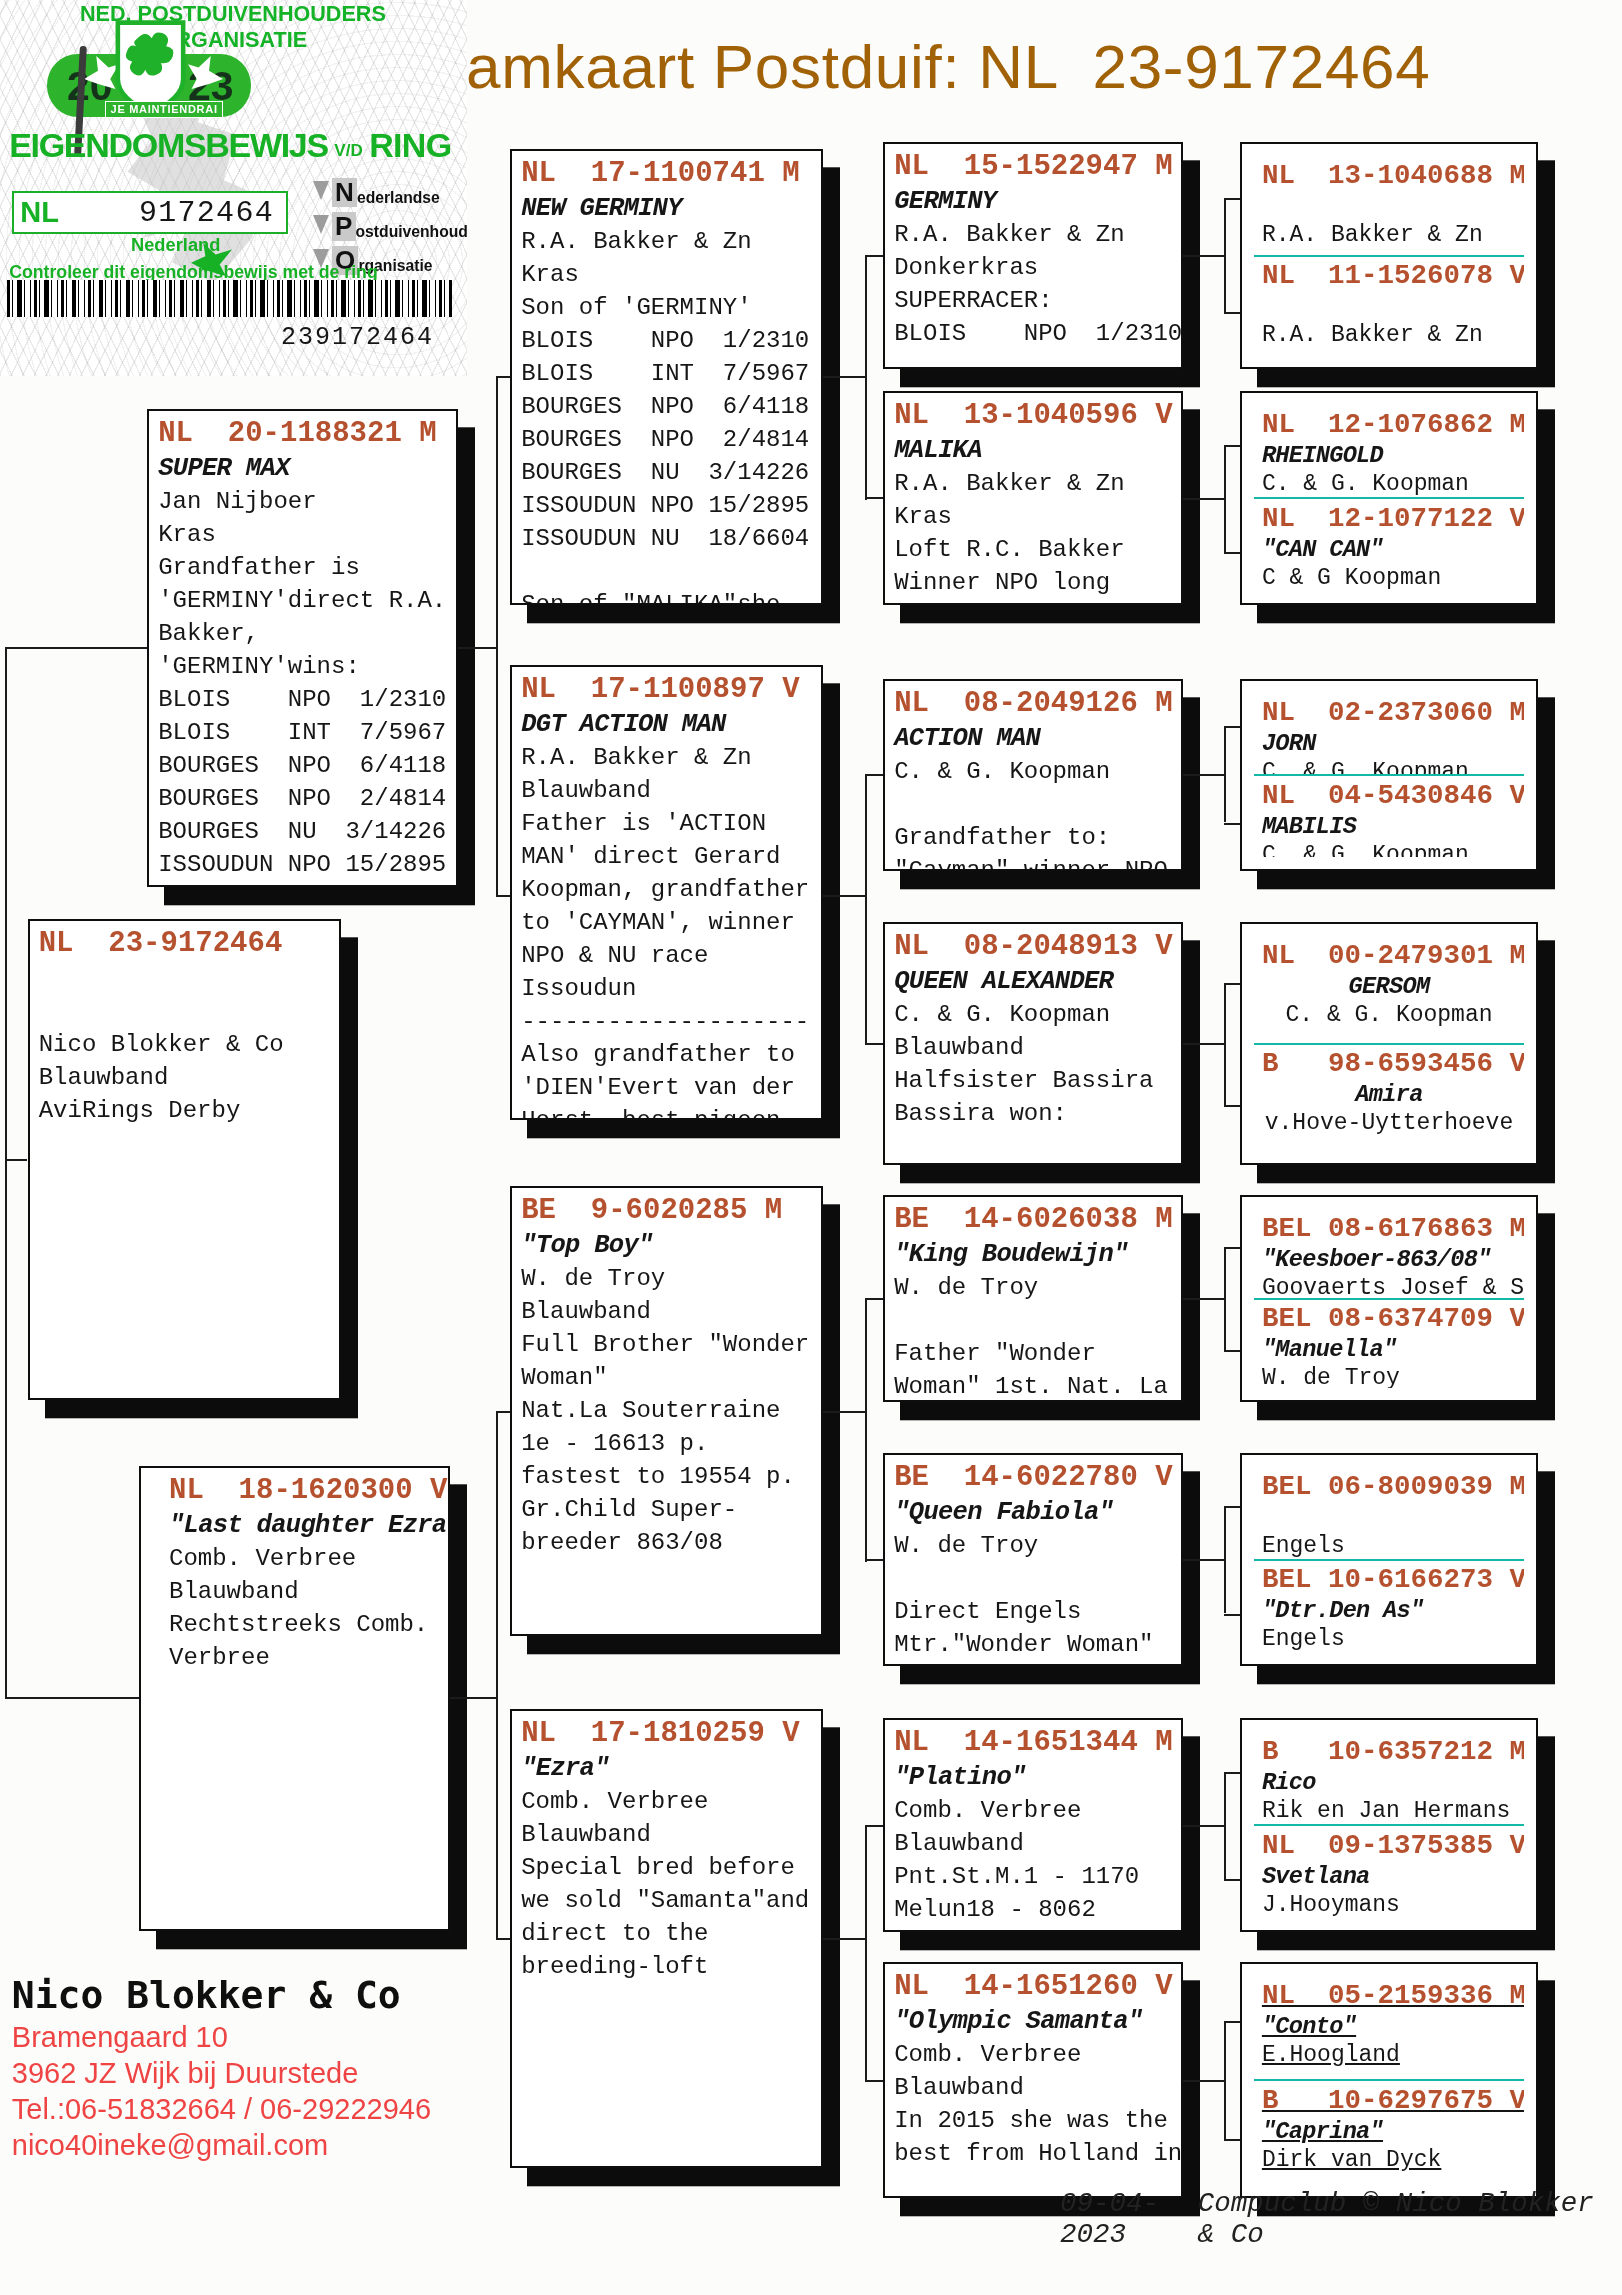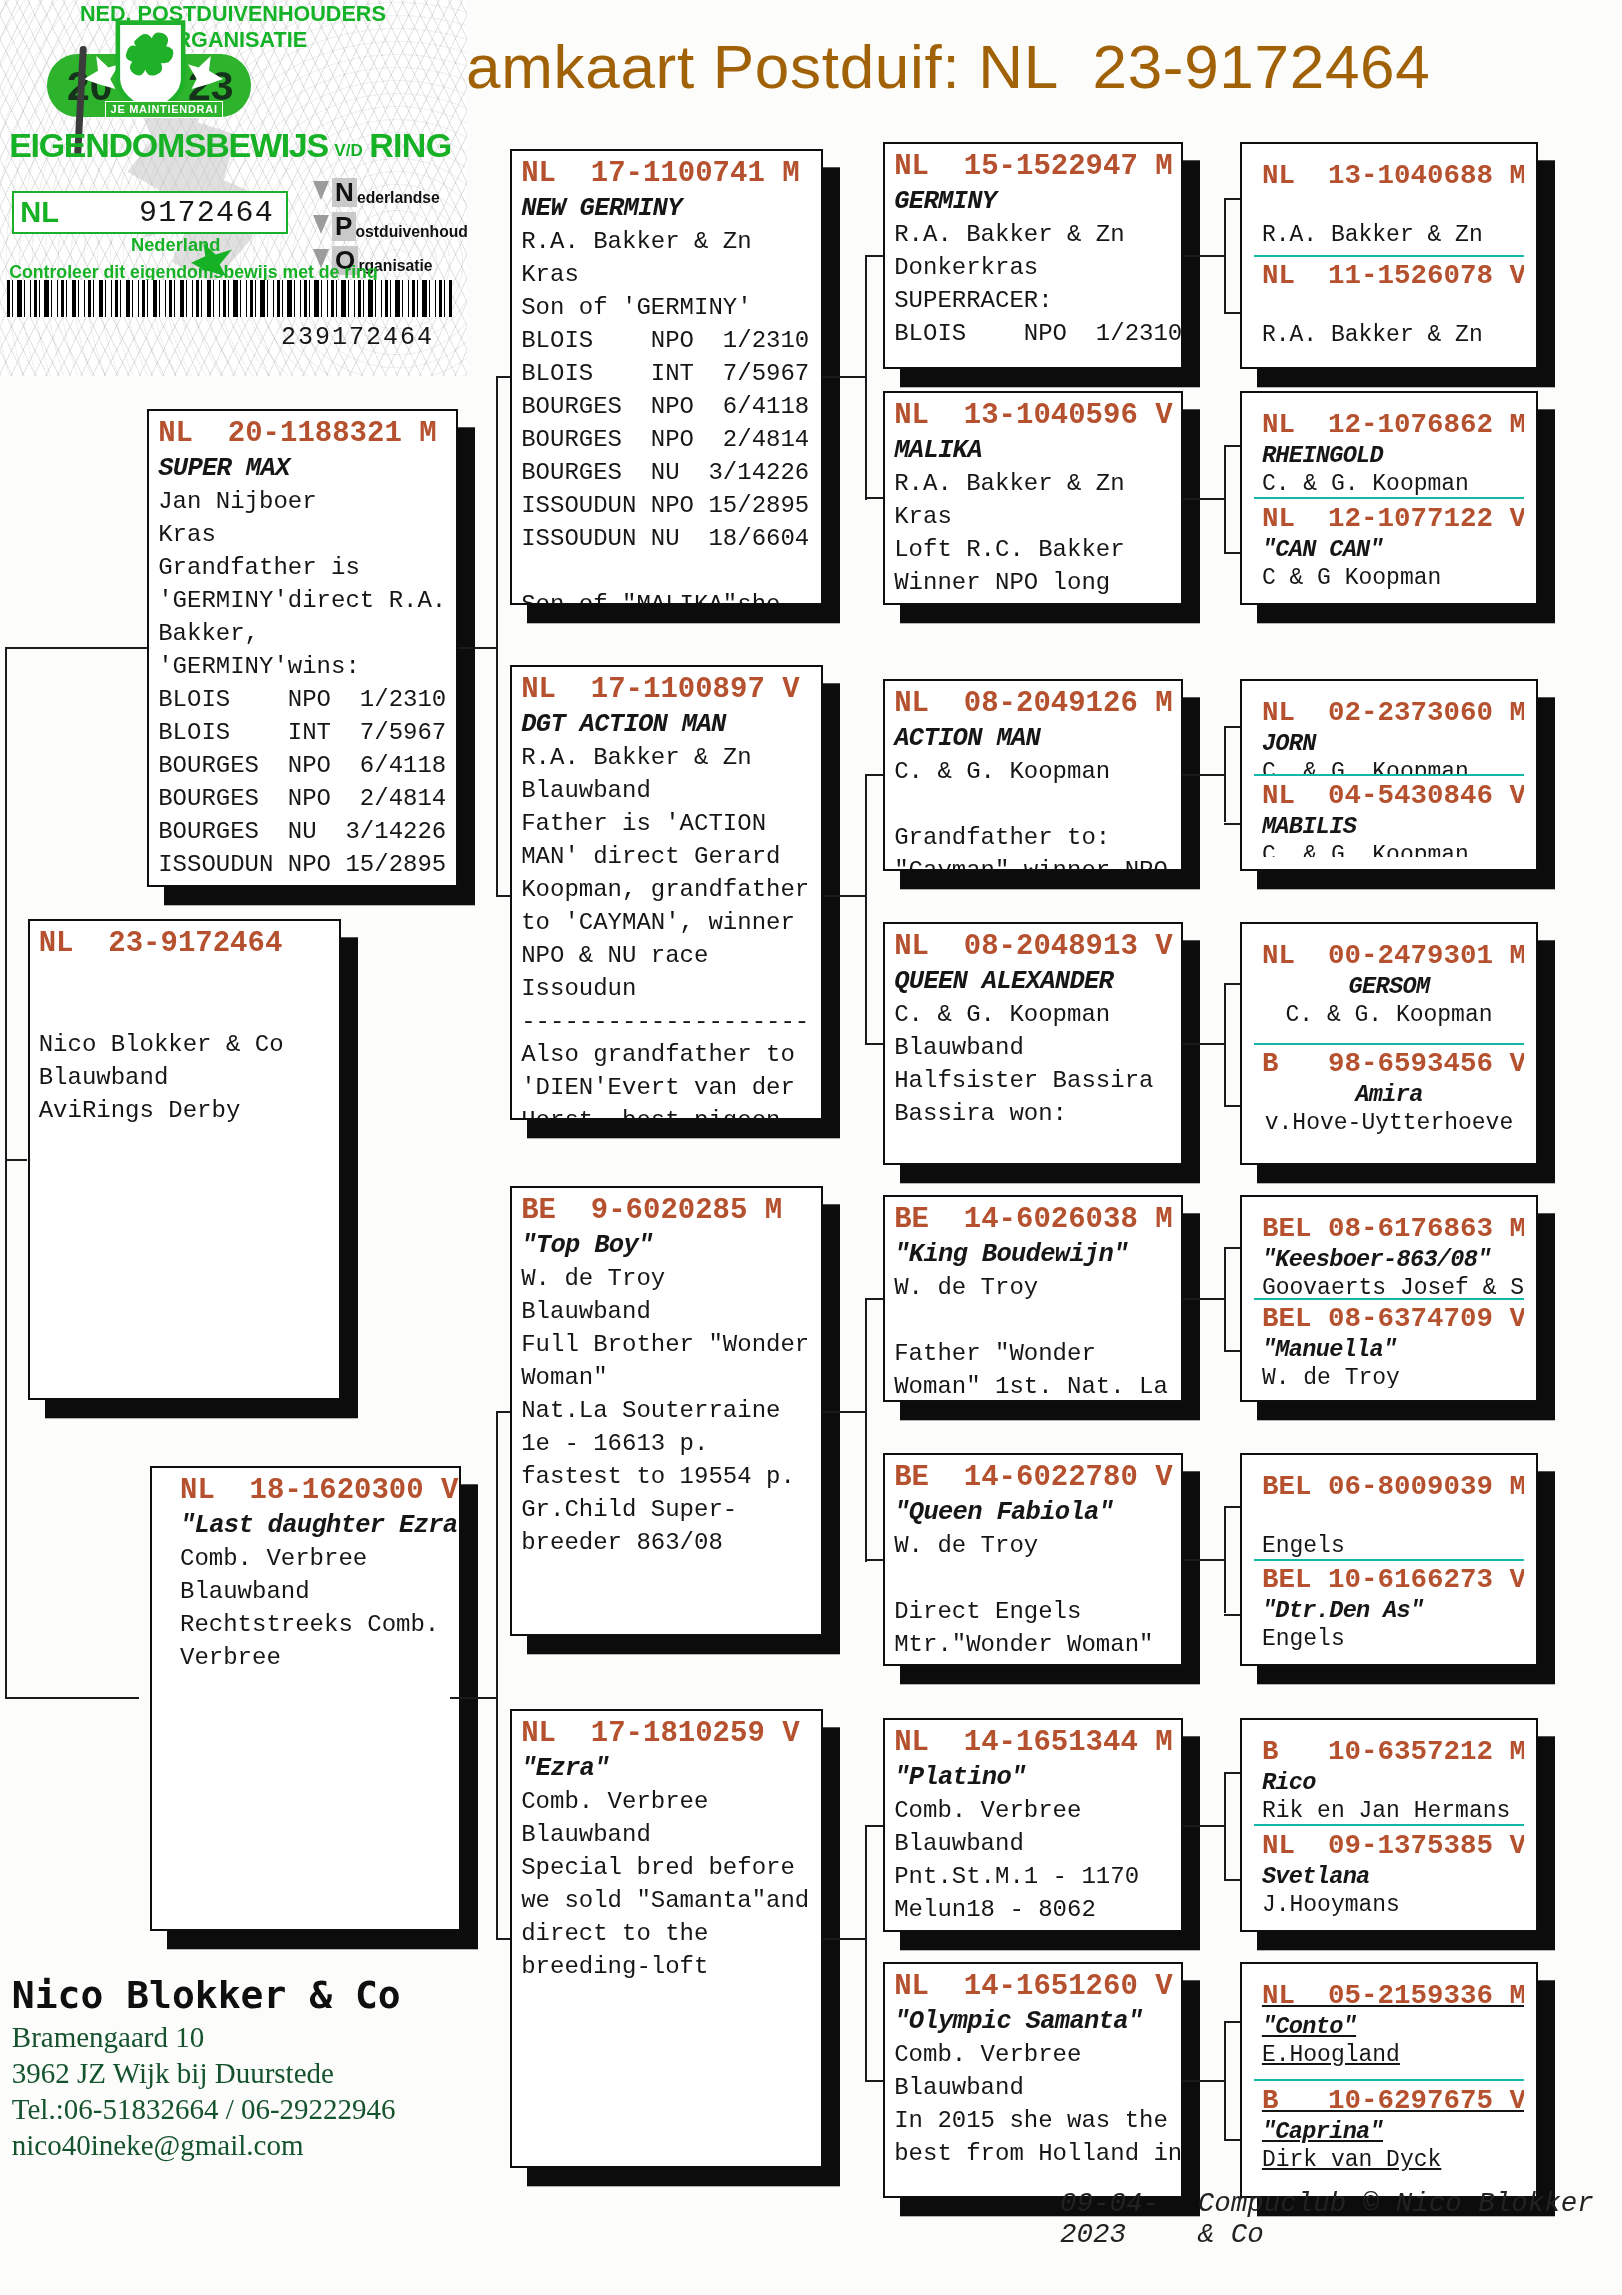--- a/index.html
+++ b/index.html
@@ -64,21 +64,21 @@
   .pair{display:flex;flex-direction:column;padding:12px;}
   .half{flex:1 1 0;padding:2.6px 7.9px;overflow:hidden;box-sizing:border-box;}
   .half + .half{border-top:2px solid #14b8a6;}
   .half .ring{font-size:27.5px;line-height:33px;}
   .half .name{font-size:23.6px;line-height:29px;}
   .half .ln{font-size:23px;line-height:29px;}
   .connector{position:absolute;background:#1b1b1b;}
   
   .owner{position:absolute;left:11.8px;top:1971px;}
   .owner-name{font-size:38px;line-height:48px;font-weight:700;color:#0f0f0f;font-family:"DejaVu Sans Mono",monospace;}
-  .owner-line{font-size:29px;line-height:36px;color:#14532d;font-family:Liberation Serif, serif;}
+  .owner-line{font-size:29px;line-height:36px;color:#ef4444;font-family:Liberation Sans, sans-serif;}
   .footer{position:absolute;left:1060px;top:2188px;width:537px;display:flex;justify-content:space-between;
      font-style:italic;font-size:27.5px;color:#222;}
 </style>
 </head>
 <body>
 
 <div class="page">
 
   <div class="sticker">
     <div class="mesh"></div>
@@ -150,21 +150,21 @@
         <div class="ln">ISSOUDUN NPO 15/2895</div>
       </div>
       <div class="pbox" style="left: 27.5px; top: 919px; width: 313px; height: 481px;">
         <div class="ring">NL  23-9172464</div>
         <div class="ln">&nbsp;</div>
         <div class="ln">&nbsp;</div>
         <div class="ln">Nico Blokker &amp; Co</div>
         <div class="ln">Blauwband</div>
         <div class="ln">AviRings Derby</div>
       </div>
-      <div class="pbox" style="left: 150px; top: 1466px; width: 311px; height: 465px; padding-left: 28px;">
+      <div class="pbox" style="left: 139px; top: 1466px; width: 311px; height: 465px; padding-left: 28px;">
         <div class="ring">NL  18-1620300 V</div>
         <div class="name">"Last daughter Ezra"</div>
         <div class="ln">Comb. Verbree</div>
         <div class="ln">Blauwband</div>
         <div class="ln">Rechtstreeks Comb.</div>
         <div class="ln">Verbree</div>
       </div>
       <div class="pbox" style="left: 510px; top: 149px; width: 313px; height: 456px;">
         <div class="ring">NL  17-1100741 M</div>
         <div class="name">NEW GERMINY</div>

